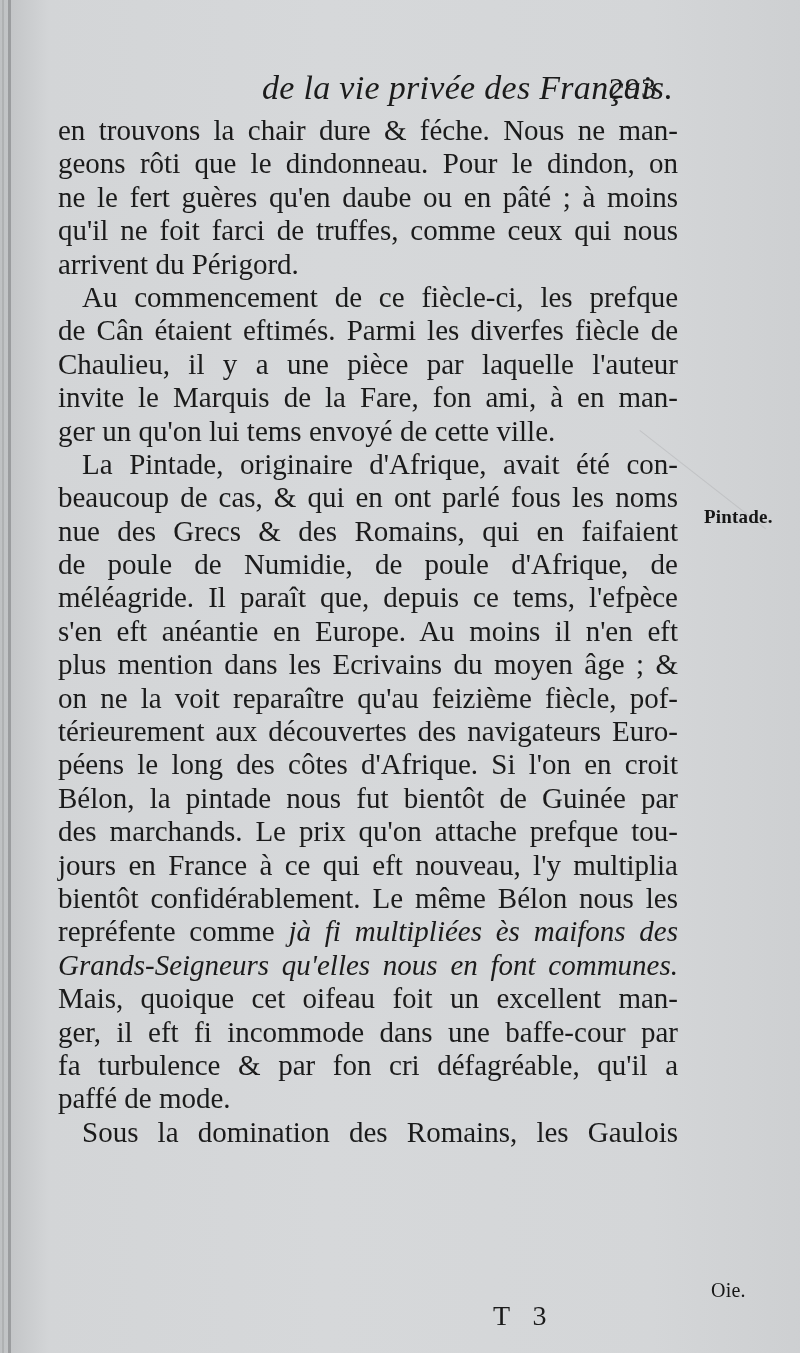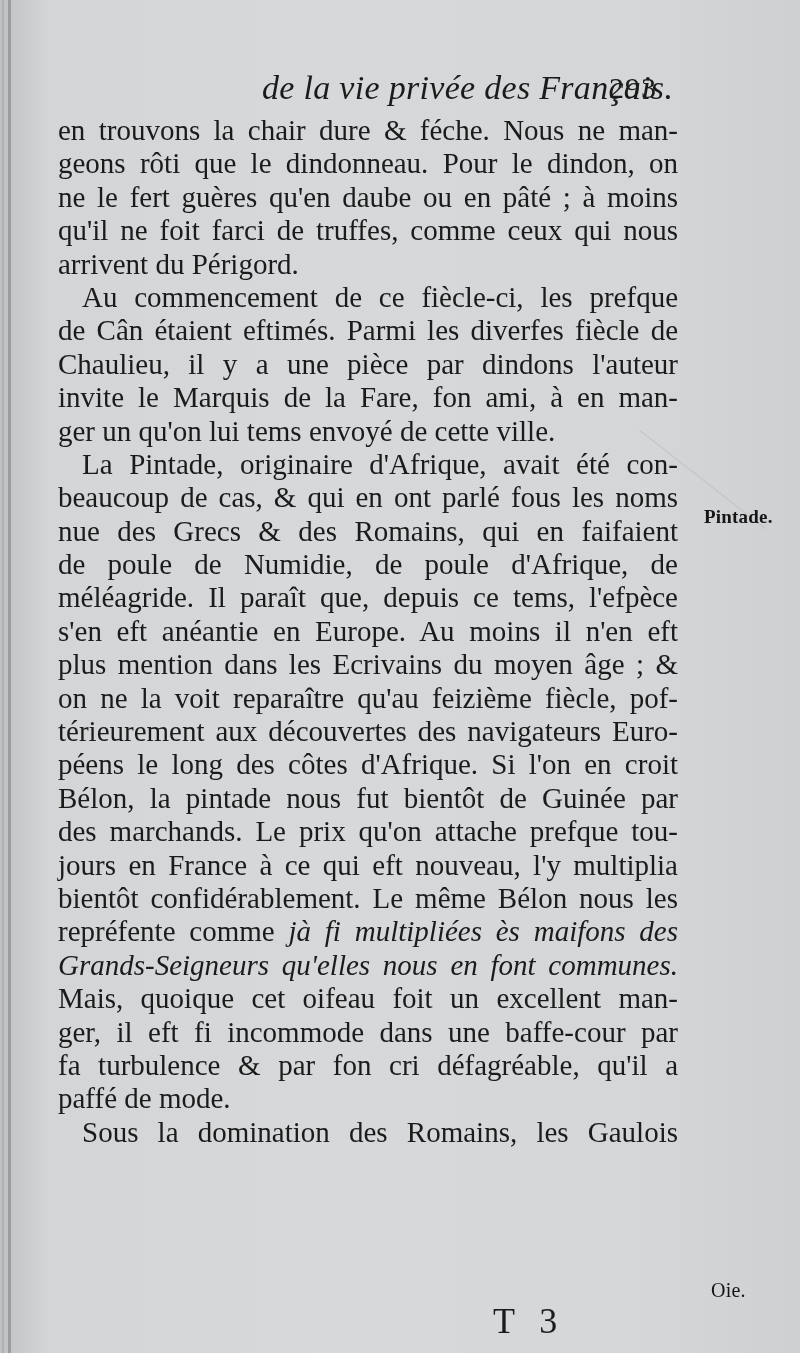--- a/index.html
+++ b/index.html
@@ -121,21 +121,21 @@
       top: 1279px;
       font-weight: normal;
       font-size: 20px;
       text-align: right;
     }
     .signature {
       position: absolute;
       left: 493px;
       top: 1300px;
       font-family: "Liberation Serif", serif;
-      font-size: 36px;
+      font-size: 28px;
       letter-spacing: 8px;
     }
   </style>
 </head>
 <body>
 
 <div class="page">
   <div class="gutter-line2"></div>
   <div class="gutter-line"></div>
   <div class="fold"></div>
@@ -146,21 +146,21 @@
   </div>
 
   <div class="body-text">
     <span class="line">en trouvons la chair dure &amp; féche. Nous ne man-</span>
     <span class="line">geons rôti que le dindonneau. Pour le dindon, on</span>
     <span class="line">ne le fert guères qu'en daube ou en pâté ; à moins</span>
     <span class="line">qu'il ne foit farci de truffes, comme ceux qui nous</span>
     <span class="line last">arrivent du Périgord.</span>
     <span class="line indent">Au commencement de ce fiècle-ci, les prefque</span>
     <span class="line">de Cân étaient eftimés. Parmi les diverfes fiècle de</span>
-    <span class="line">Chaulieu, il y a une pièce par dindons l'auteur</span>
+    <span class="line">Chaulieu, il y a une pièce par laquelle l'auteur</span>
     <span class="line">invite le Marquis de la Fare, fon ami, à en man-</span>
     <span class="line last">ger un qu'on lui tems envoyé de cette ville.</span>
     <span class="line indent">La Pintade, originaire d'Afrique, avait été con-</span>
     <span class="line">beaucoup de cas, &amp; qui en ont parlé fous les noms</span>
     <span class="line">nue des Grecs &amp; des Romains, qui en faifaient</span>
     <span class="line">de poule de Numidie, de poule d'Afrique, de</span>
     <span class="line">méléagride. Il paraît que, depuis ce tems, l'efpèce</span>
     <span class="line">s'en eft anéantie en Europe. Au moins il n'en eft</span>
     <span class="line">plus mention dans les Ecrivains du moyen âge ; &amp;</span>
     <span class="line">on ne la voit reparaître qu'au feizième fiècle, pof-</span>

